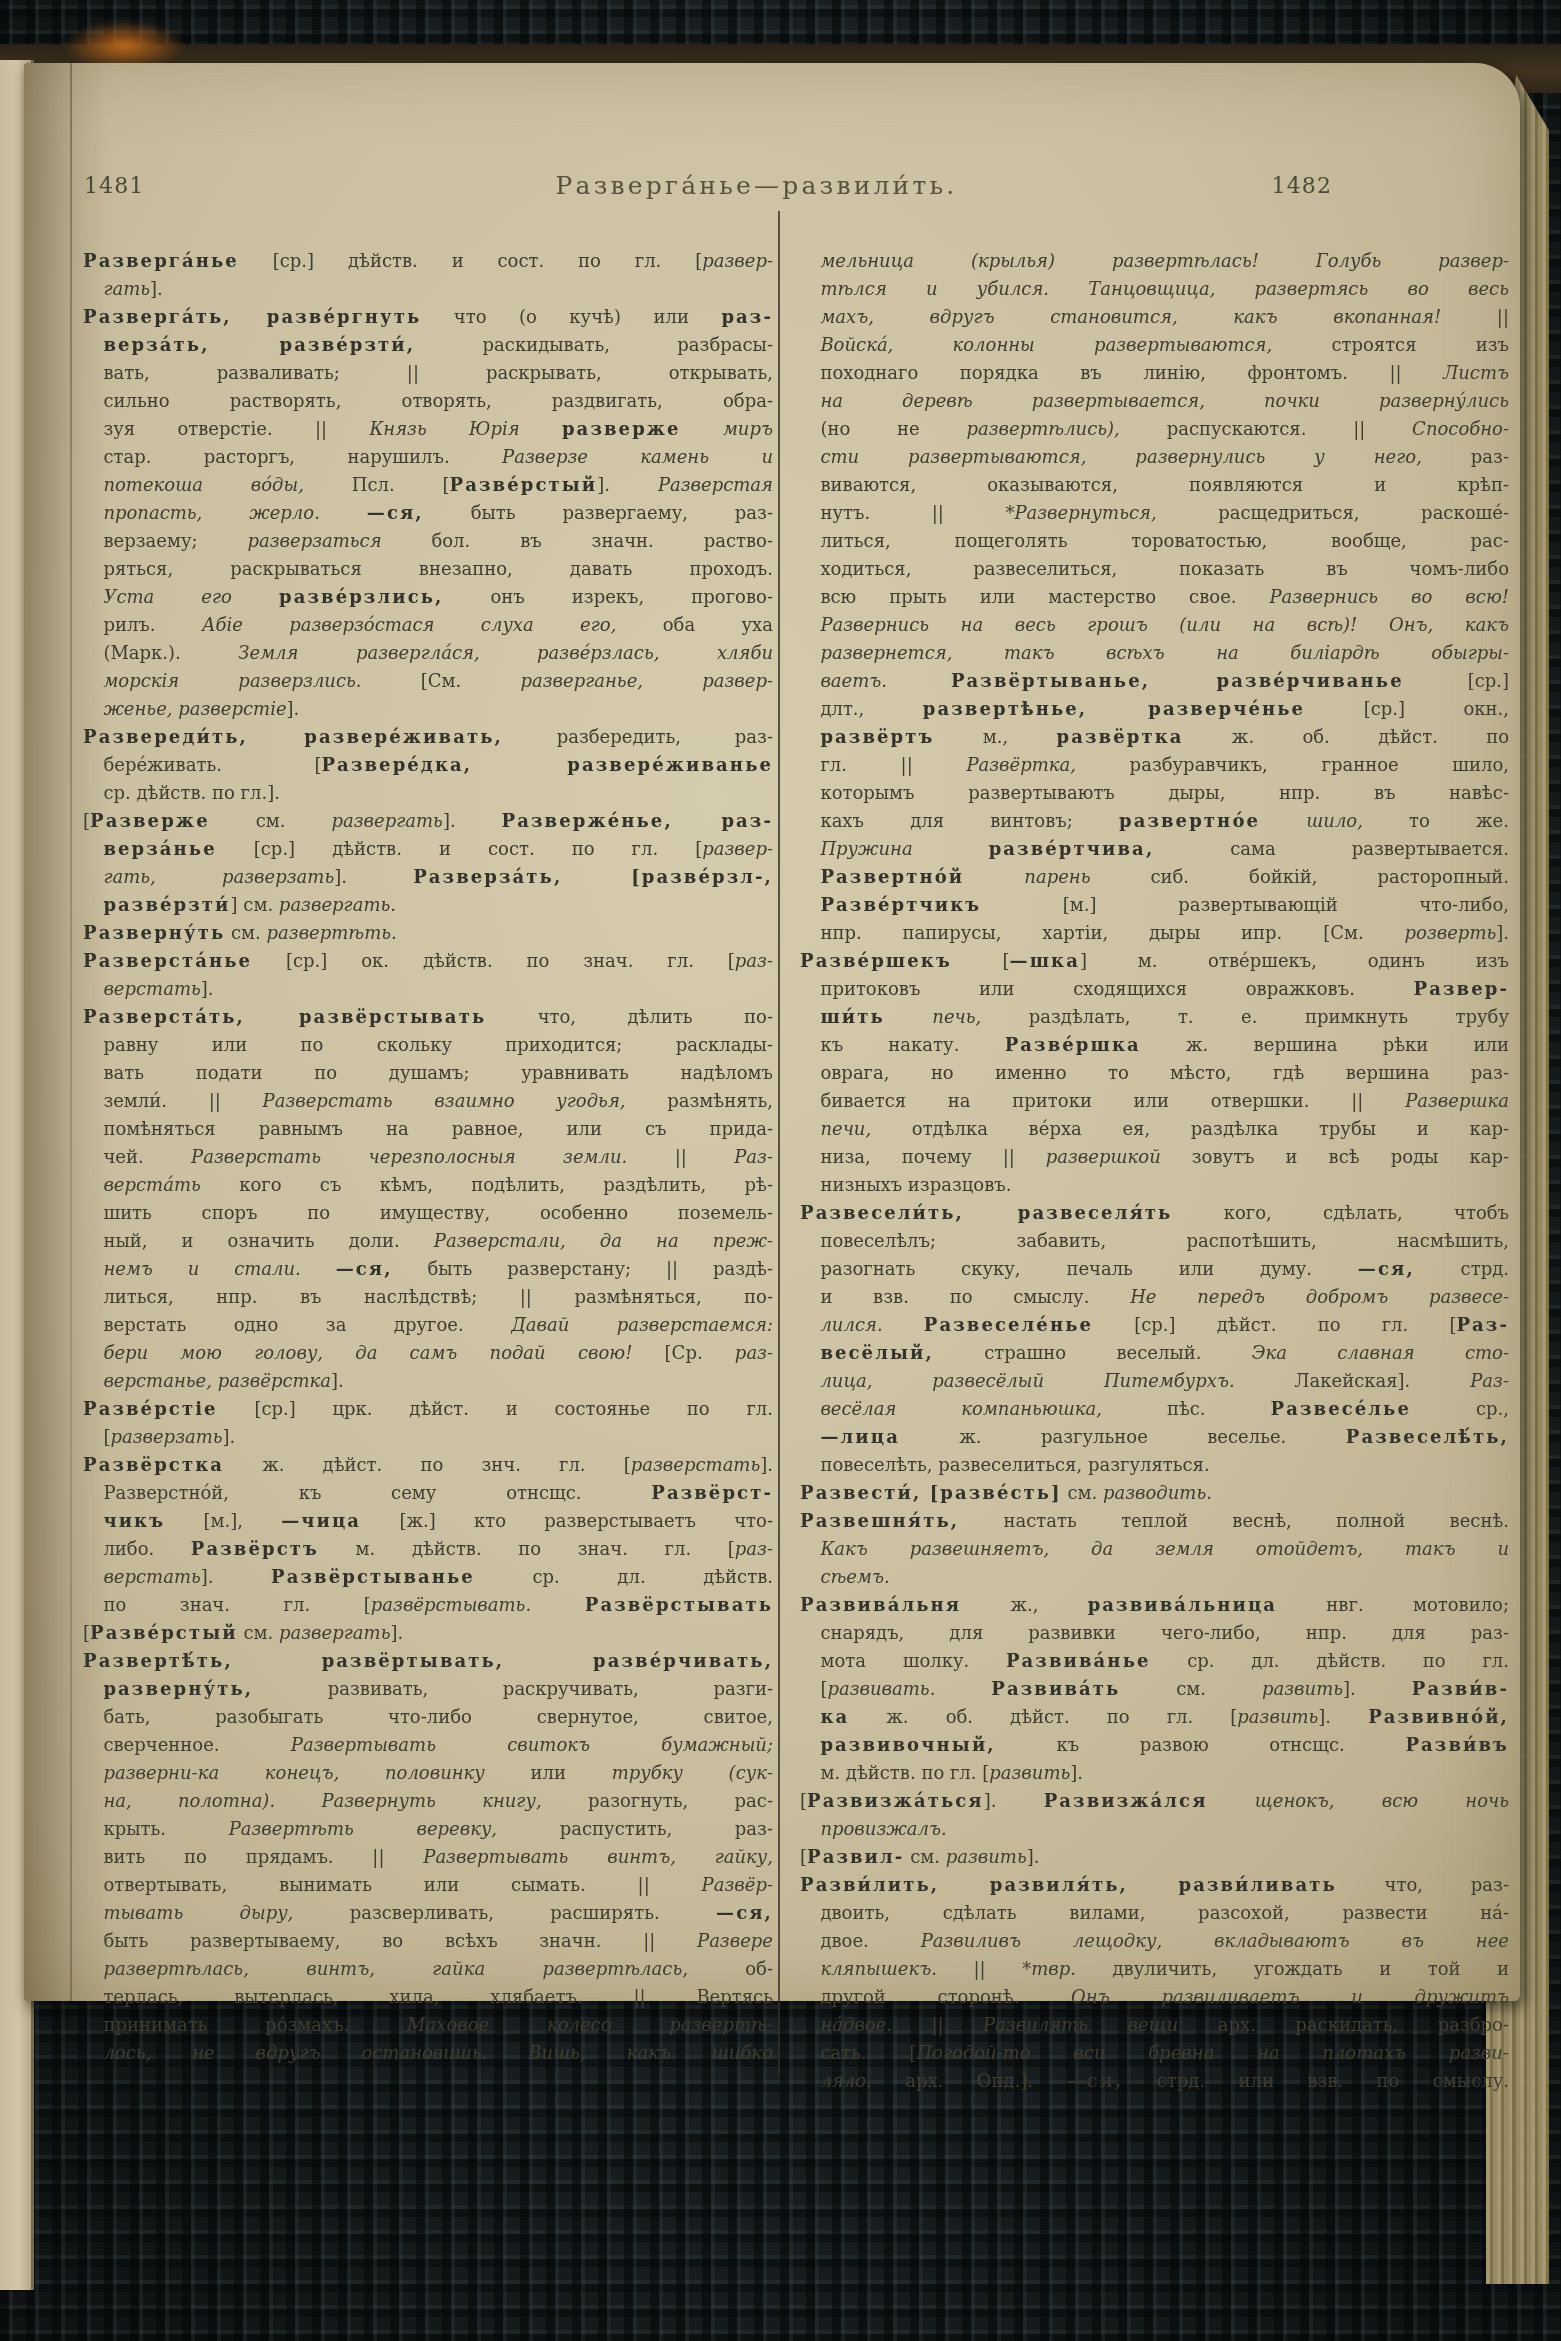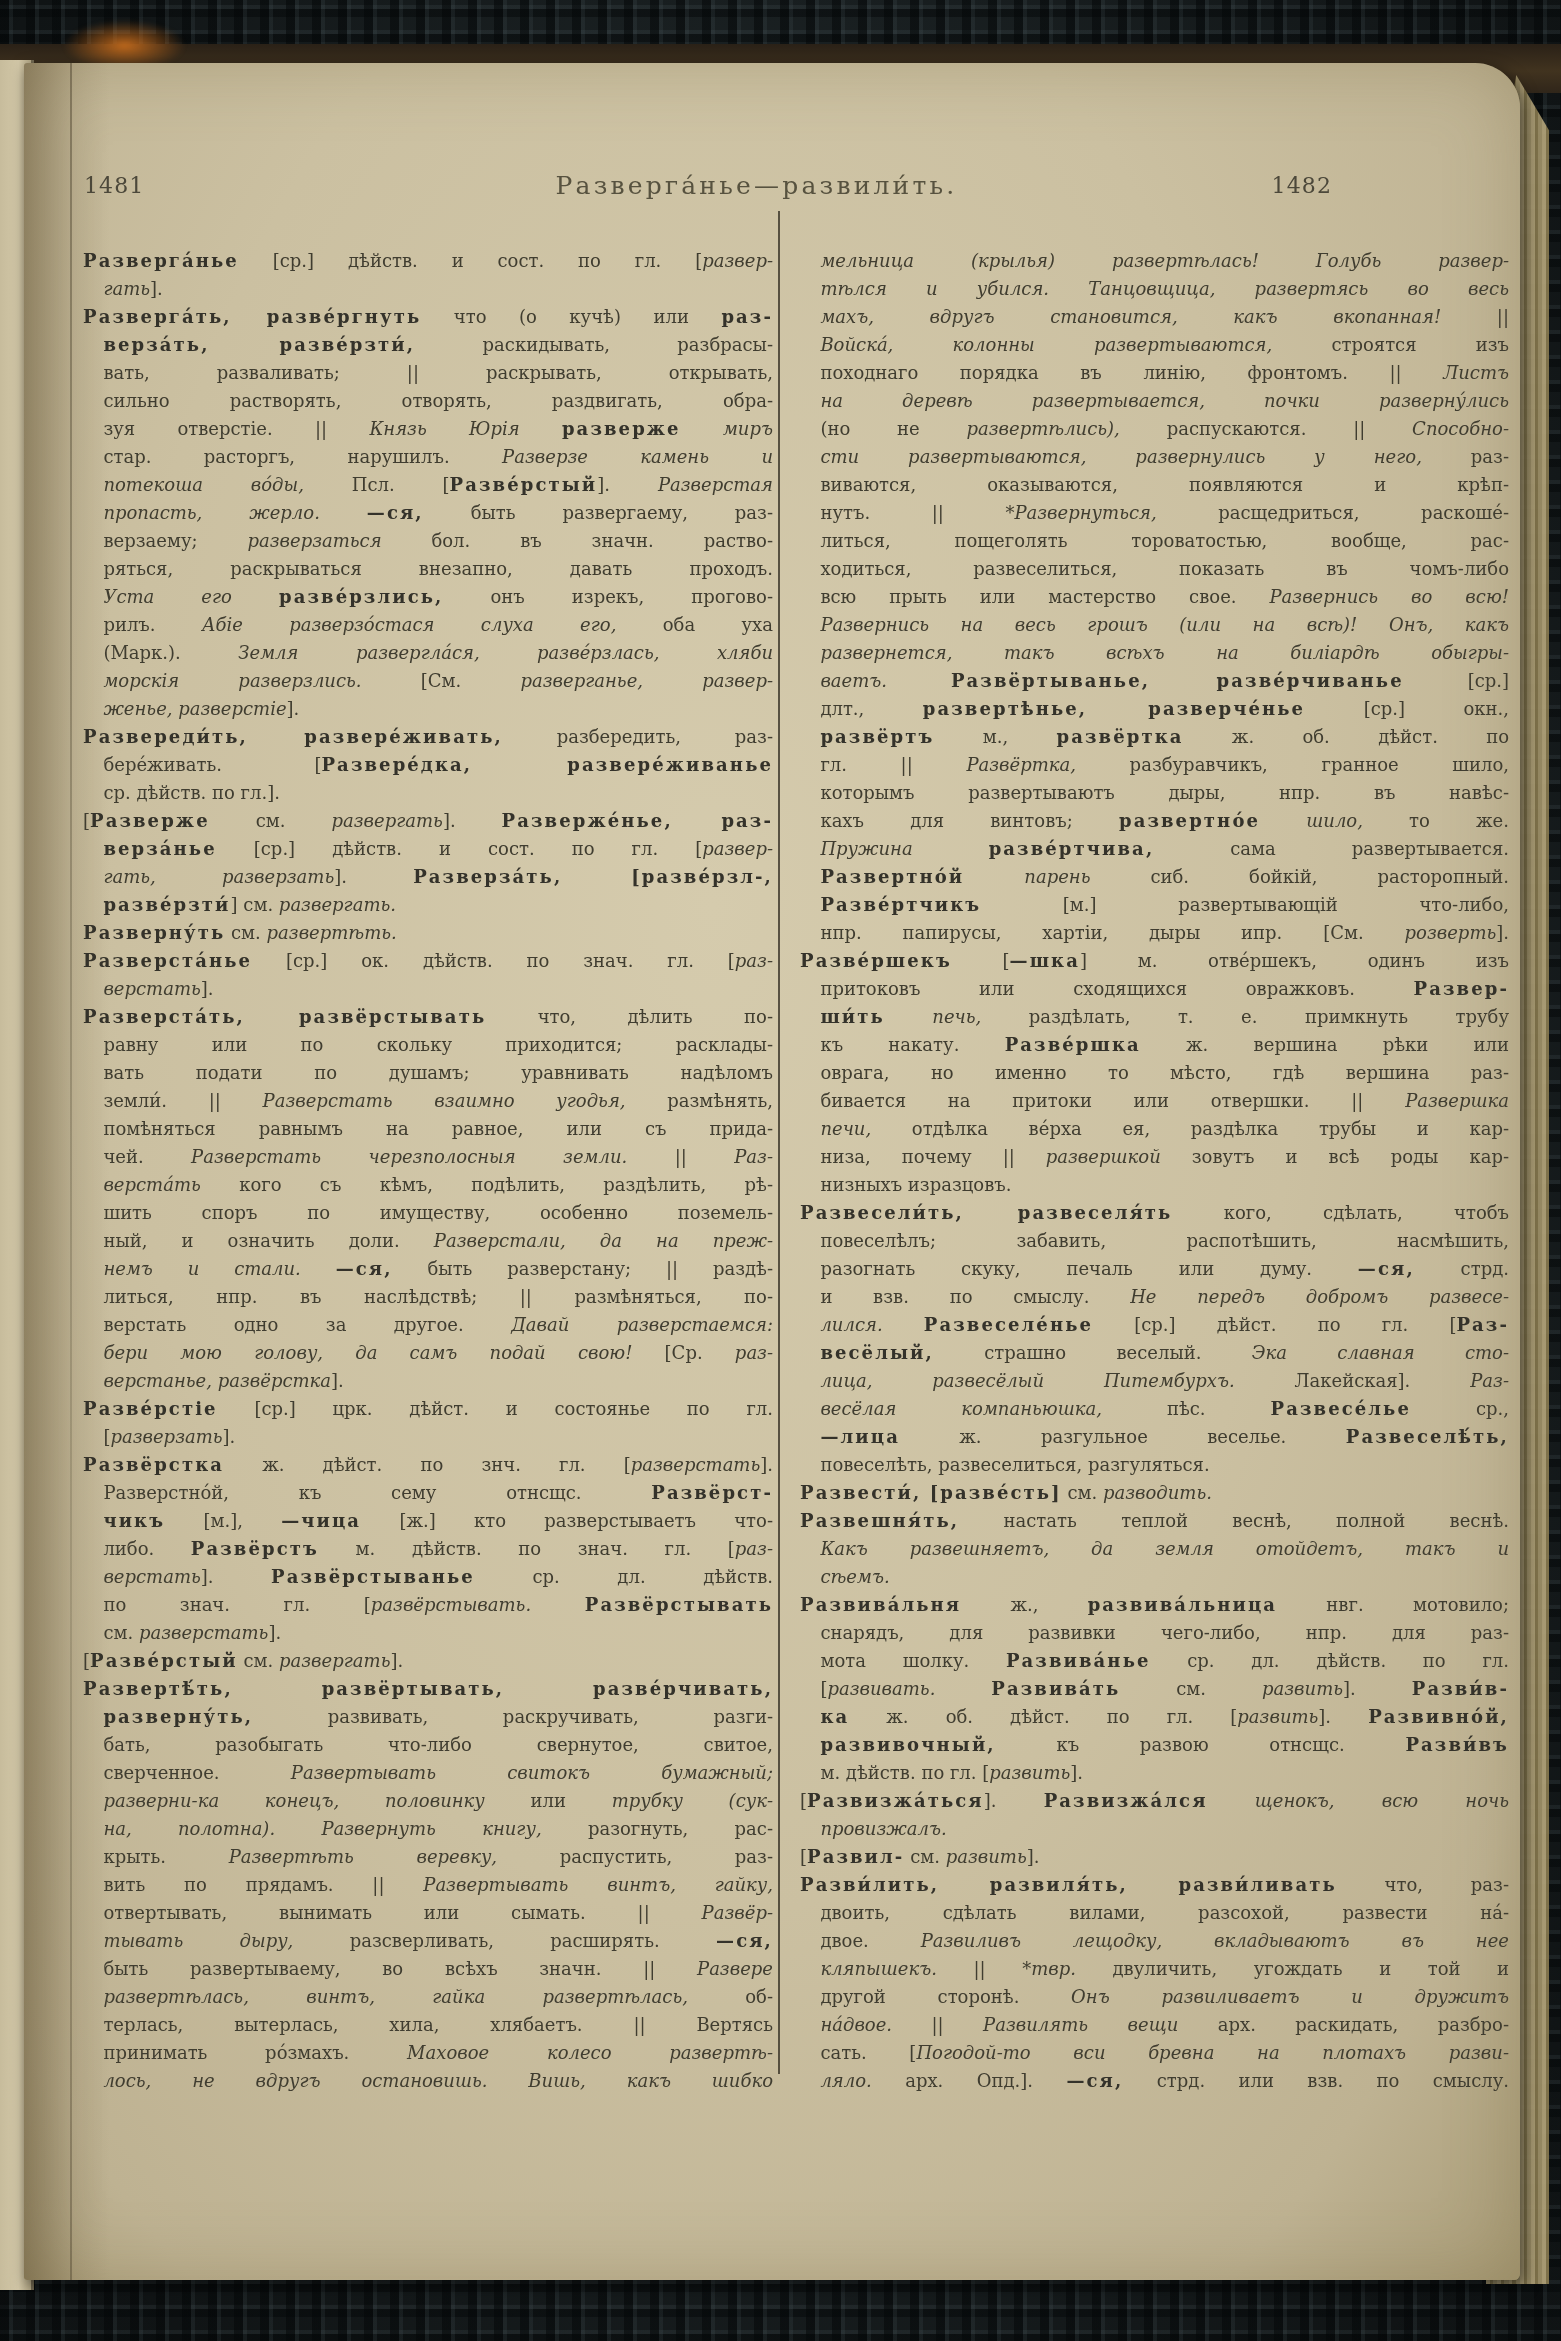--- a/index.html
+++ b/index.html
@@ -31,21 +31,21 @@
     background:linear-gradient(90deg,#c7bc9c,#d2c7a7 60%,#b5a987);
     border-right:3.2px solid rgba(60,52,34,.6);
   }
   .fore-edge{
     position:absolute;left:1486px;top:75px;width:63px;height:2209px;
     background:repeating-linear-gradient(90deg,#b2a379 0 3.8px,#87794f 3.8px 7px,#a1936a 7px 11.3px);
     clip-path:polygon(48% 0, 100% 2.5%, 100% 100%, 0 100%, 0 8%);
     opacity:.92;
   }
   .sheet{
-    position:absolute;left:24px;top:63px;width:1496px;height:2217px;
+    position:absolute;left:24px;top:63px;width:1496px;height:1938px;
     background:radial-gradient(ellipse at 46% 38%, #d5cbad 0%, #cbc0a1 52%, #beb292 84%, #a99c77 100%);
     border-radius:3.2px 45px 6.4px 3.2px;
     box-shadow: inset 0 0 75px rgba(116,98,58,.32), 3.2px 5.4px 15px rgba(0,0,0,.55);
   }
   .gutter-shade{
     position:absolute;left:0;top:0;bottom:0;width:86px;
     background:linear-gradient(90deg, rgba(82,66,36,.40), rgba(82,66,36,.12) 55%, rgba(82,66,36,0));
     border-radius:3.2px 0 0 3.2px;
   }
   .leaf-line{
@@ -140,21 +140,20 @@
       <div class="tl"><span class="it">бери мою голову, да самъ подай свою!</span> [Ср. <span class="it">раз-</span></div>
       <div class="tl short"><span class="it">верстанье, развёрстка</span>].</div>
       <div class="tl flush"><span class="bd">Разве́рстіе</span> [ср.] црк. дѣйст. и состоянье по гл.</div>
       <div class="tl short">[<span class="it">разверзать</span>].</div>
       <div class="tl flush"><span class="bd">Развёрстка</span> ж. дѣйст. по знч. гл. [<span class="it">разверстать</span>].</div>
       <div class="tl">Разверстно́й, къ сему отнсщс. <span class="bd">Развёрст-</span></div>
       <div class="tl"><span class="bd">чикъ</span> [м.], <span class="bd">—чица</span> [ж.] кто разверстываетъ что-</div>
       <div class="tl">либо. <span class="bd">Развёрстъ</span> м. дѣйств. по знач. гл. [<span class="it">раз-</span></div>
       <div class="tl"><span class="it">верстать</span>]. <span class="bd">Развёрстыванье</span> ср. дл. дѣйств.</div>
       <div class="tl">по знач. гл. [<span class="it">развёрстывать.</span> <span class="bd">Развёрстывать</span></div>
-      <div class="tl short">см. <span class="it">разверстать</span>].</div>
       <div class="tl flush short">[<span class="bd">Разве́рстый</span> см. <span class="it">развергать</span>].</div>
       <div class="tl flush"><span class="bd">Развертѣ́ть, развёртывать, разве́рчивать,</span></div>
       <div class="tl"><span class="bd">разверну́ть,</span> развивать, раскручивать, разги-</div>
       <div class="tl">бать, разобыгать что-либо свернутое, свитое,</div>
       <div class="tl">сверченное. <span class="it">Развертывать свитокъ бумажный;</span></div>
       <div class="tl"><span class="it">разверни-ка конецъ, половинку</span> или <span class="it">трубку (сук-</span></div>
       <div class="tl"><span class="it">на, полотна). Развернуть книгу,</span> разогнуть, рас-</div>
       <div class="tl">крыть. <span class="it">Развертѣть веревку,</span> распустить, раз-</div>
       <div class="tl">вить по прядамъ. || <span class="it">Развертывать винтъ, гайку,</span></div>
       <div class="tl">отвертывать, вынимать или сымать. || <span class="it">Развёр-</span></div>

